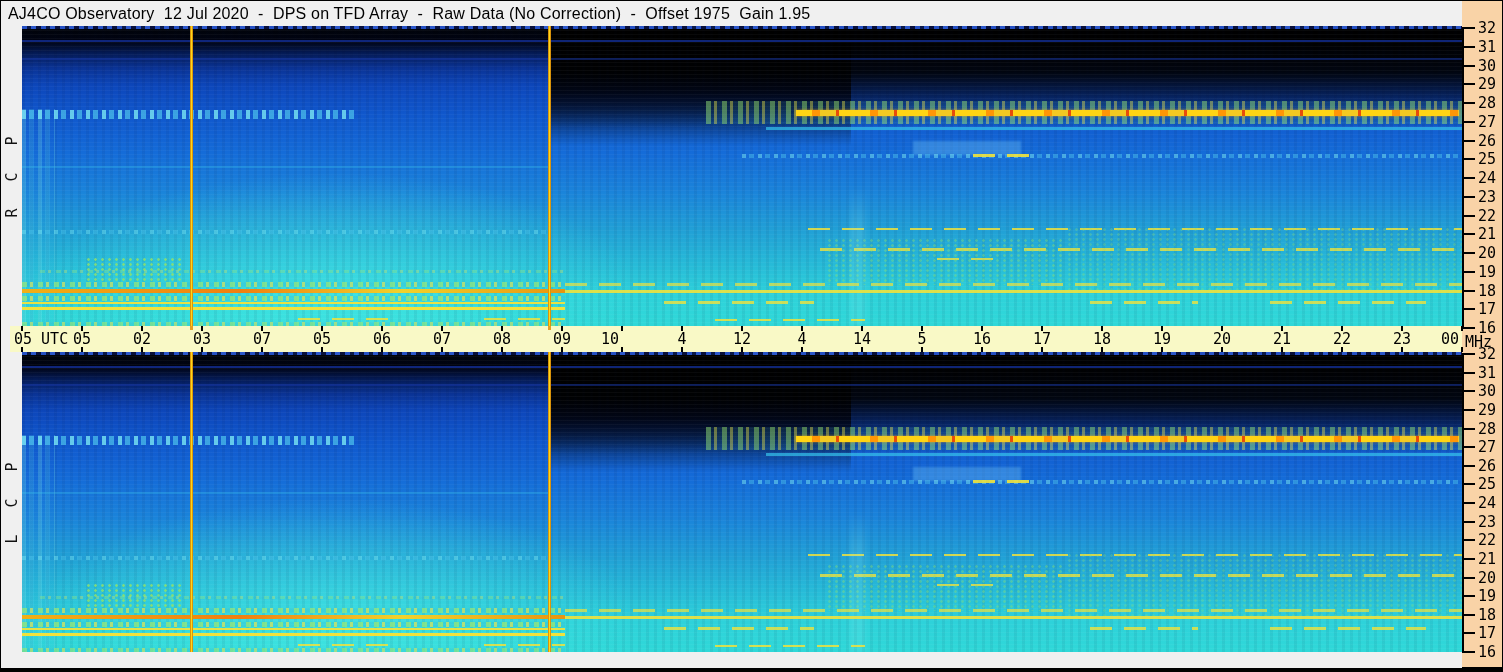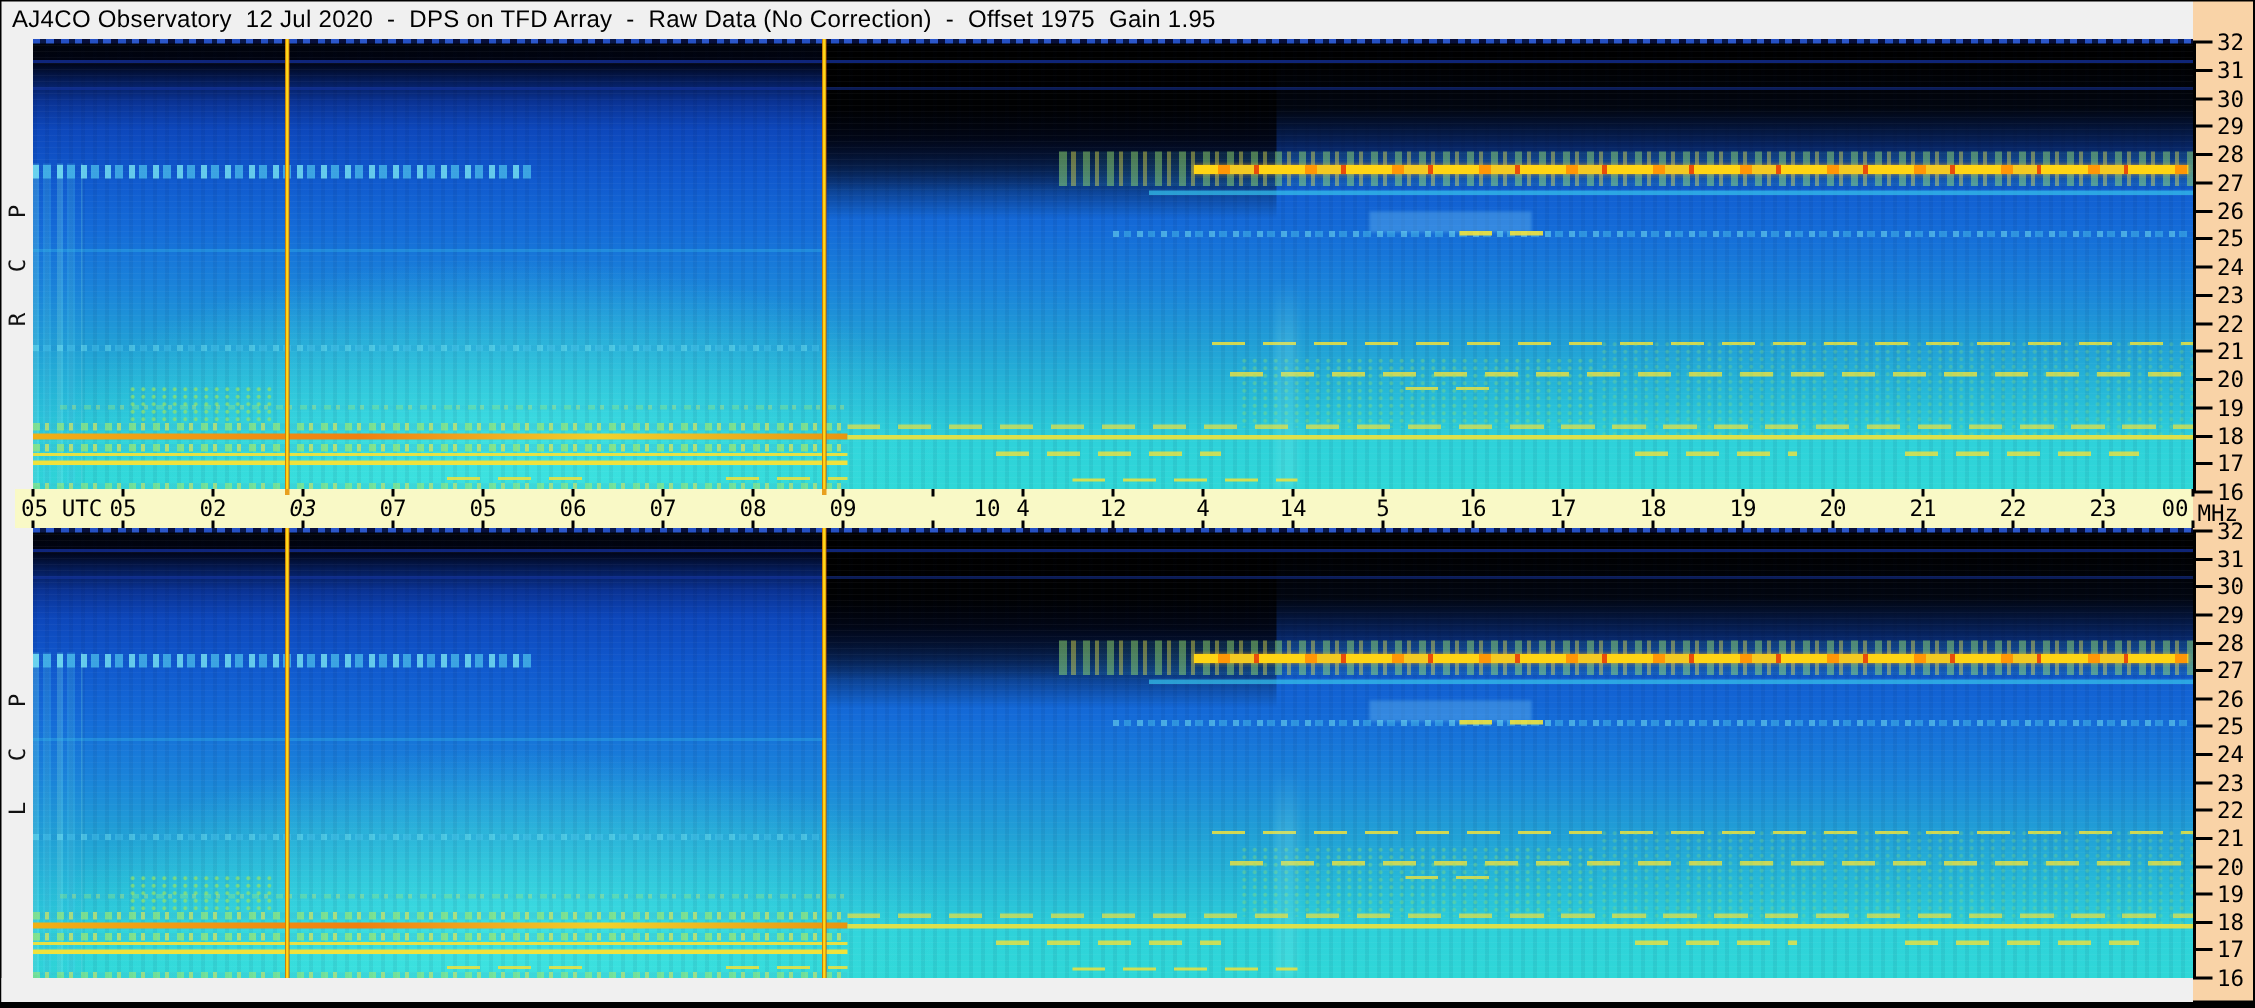--- a/index.html
+++ b/index.html
@@ -138,42 +138,42 @@
   <div class="t-tick top" style="left: 11px;"></div>
       <div class="t-tick bot" style="left: 11px;"></div>
       <div class="t-tick top" style="left: 71px;"></div>
       <div class="t-tick bot" style="left: 71px;"></div>
       <div class="hour-label" style="left: 72px;">05</div>
       <div class="t-tick top" style="left: 131px;"></div>
       <div class="t-tick bot" style="left: 131px;"></div>
       <div class="hour-label" style="left: 132px;">02</div>
       <div class="t-tick top" style="left: 191px;"></div>
       <div class="t-tick bot" style="left: 191px;"></div>
-      <div class="hour-label" style="left: 192px; font-style: italic;">03</div>
+      <div class="hour-label" style="left: 192px;">03</div>
       <div class="t-tick top" style="left: 251px;"></div>
       <div class="t-tick bot" style="left: 251px;"></div>
       <div class="hour-label" style="left: 252px;">07</div>
       <div class="t-tick top" style="left: 311px;"></div>
       <div class="t-tick bot" style="left: 311px;"></div>
       <div class="hour-label" style="left: 312px;">05</div>
       <div class="t-tick top" style="left: 371px;"></div>
       <div class="t-tick bot" style="left: 371px;"></div>
       <div class="hour-label" style="left: 372px;">06</div>
       <div class="t-tick top" style="left: 431px;"></div>
       <div class="t-tick bot" style="left: 431px;"></div>
       <div class="hour-label" style="left: 432px;">07</div>
       <div class="t-tick top" style="left: 491px;"></div>
       <div class="t-tick bot" style="left: 491px;"></div>
       <div class="hour-label" style="left: 492px;">08</div>
       <div class="t-tick top" style="left: 551px;"></div>
       <div class="t-tick bot" style="left: 551px;"></div>
       <div class="hour-label" style="left: 552px;">09</div>
       <div class="t-tick top" style="left: 611px;"></div>
       <div class="t-tick bot" style="left: 611px;"></div>
-      <div class="hour-label" style="left: 648px;">10</div>
+      <div class="hour-label" style="left: 600px;">10</div>
       <div class="t-tick top" style="left: 671px;"></div>
       <div class="t-tick bot" style="left: 671px;"></div>
       <div class="hour-label" style="left: 672px;">4</div>
       <div class="t-tick top" style="left: 731px;"></div>
       <div class="t-tick bot" style="left: 731px;"></div>
       <div class="hour-label" style="left: 732px;">12</div>
       <div class="t-tick top" style="left: 791px;"></div>
       <div class="t-tick bot" style="left: 791px;"></div>
       <div class="hour-label" style="left: 792px;">4</div>
       <div class="t-tick top" style="left: 851px;"></div>

